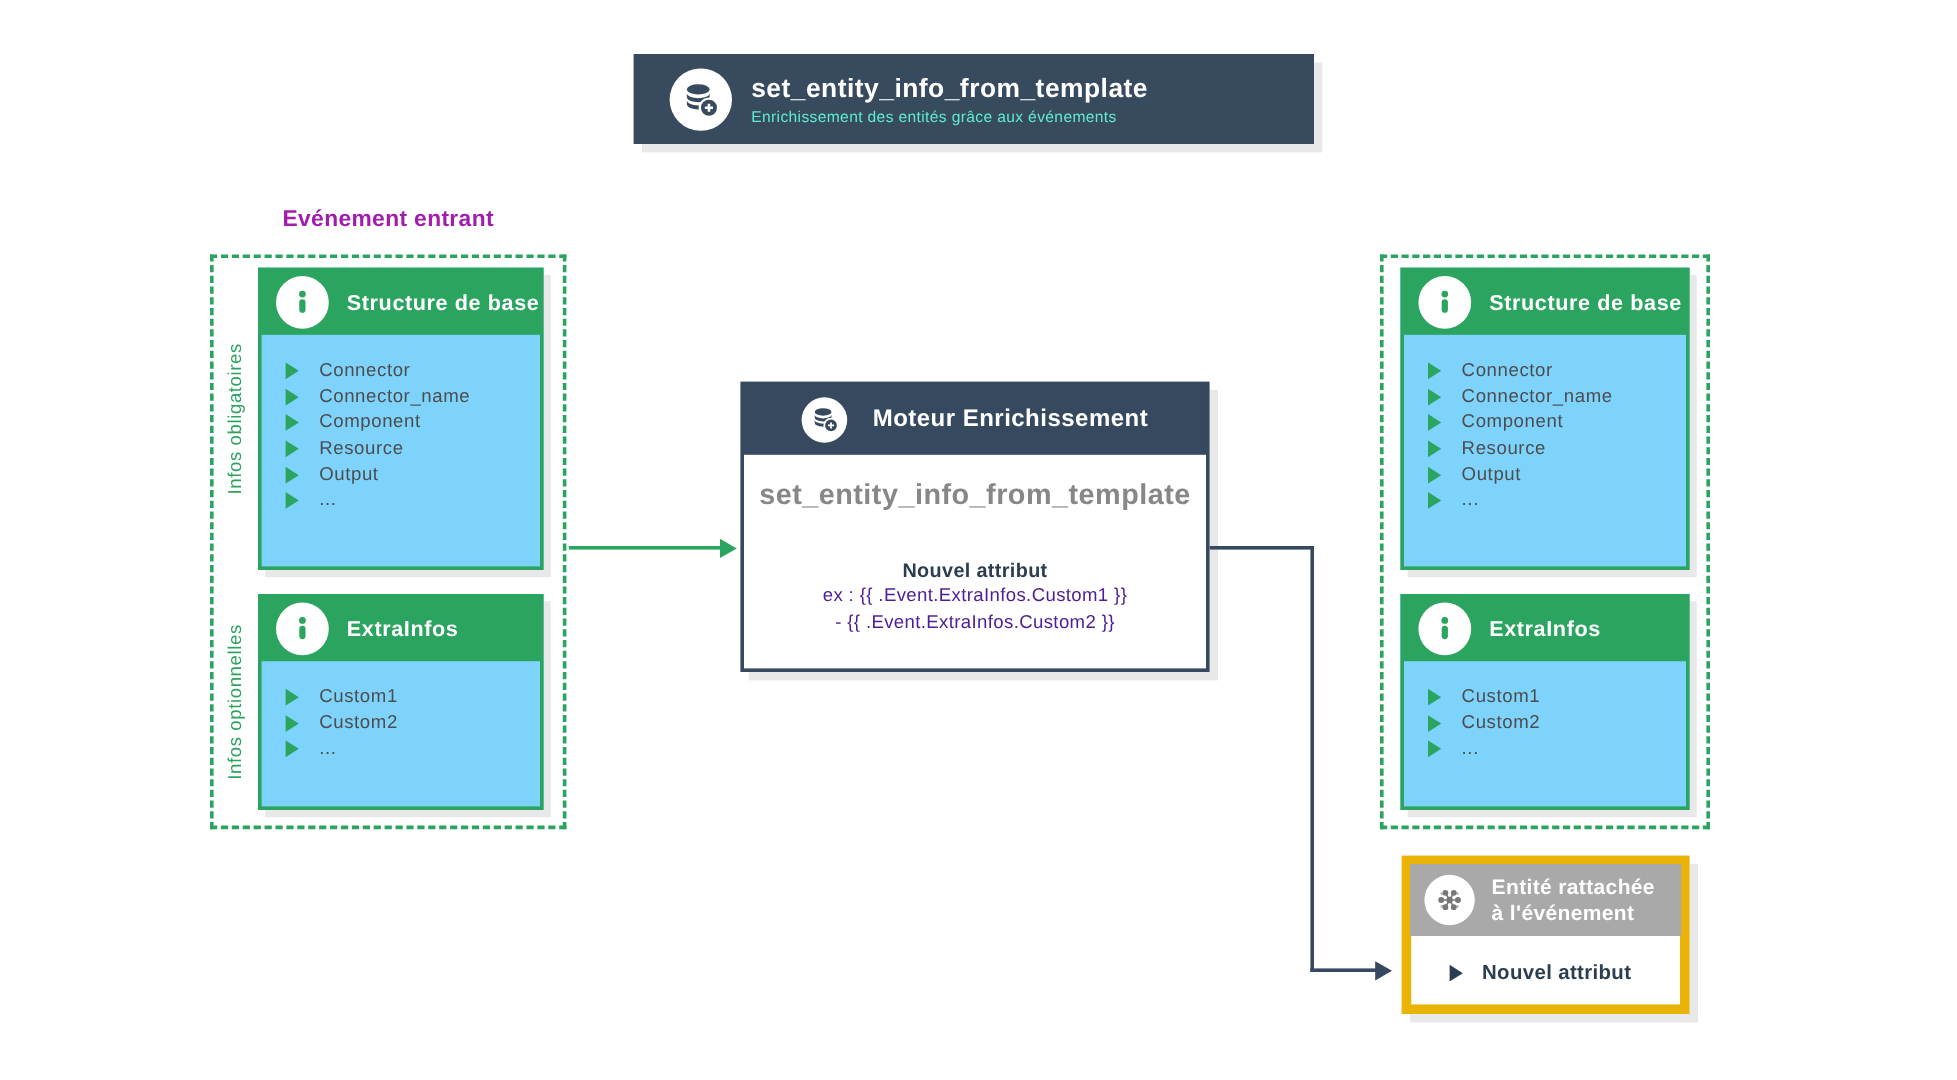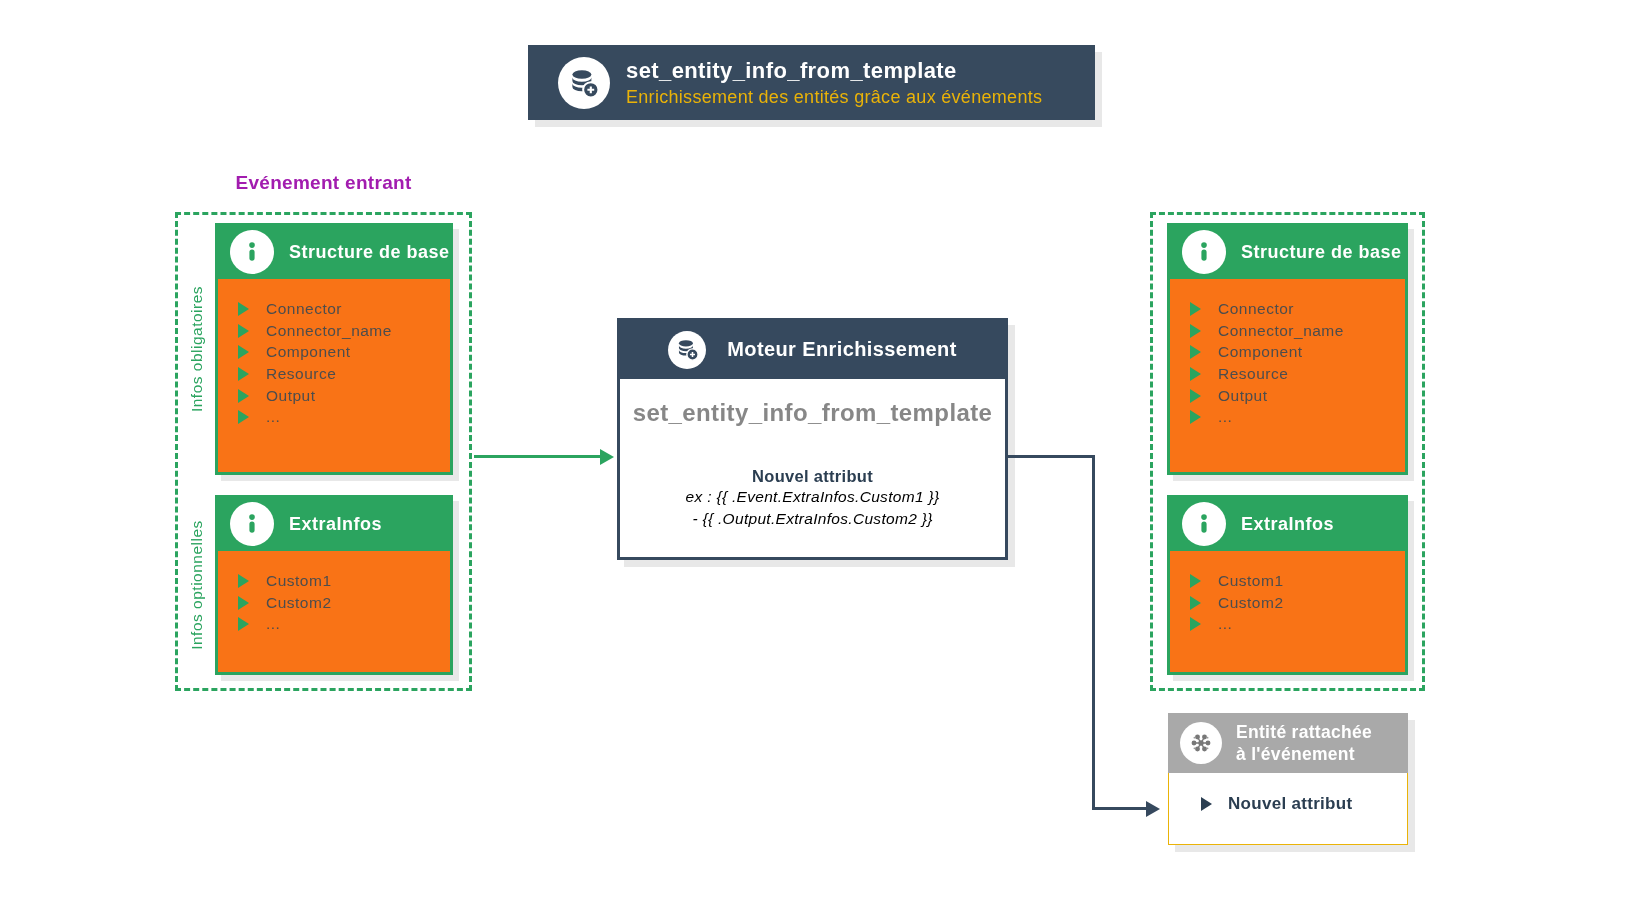--- a/index.html
+++ b/index.html
@@ -20,21 +20,21 @@
   
   .hero {
     position: absolute;
     left: 528px; top: 45px;
     width: 567px; height: 75px;
     background: #374a5e;
     display: flex; align-items: center;
     padding-left: 30px; gap: 16px;
   }
   .hero-title { color:#fff; font-size:22px; font-weight:bold; letter-spacing:0.4px; }
-  .hero-subtitle { color:#eab308; font-size:18px; margin-top:3px; letter-spacing:0.3px; }
+  .hero-subtitle { color:#5eead4; font-size:13px; margin-top:3px; letter-spacing:0.3px; }
 
   
   .icon-circle {
     border-radius: 50%;
     background: #ffffff;
     display: flex; align-items: center; justify-content: center;
     flex: 0 0 auto;
   }
   .ic-52 { width:52px; height:52px; }
   .ic-44 { width:44px; height:44px; }
@@ -58,21 +58,21 @@
     color: #2ba45f;
     font-size: 15.5px;
     letter-spacing: 0.5px;
     white-space: nowrap;
     transform: translate(-50%, -50%) rotate(-90deg);
   }
 
   
   .gcard {
     position: absolute;
-    background: #f97316;
+    background: #7dd3fc;
     border: 3px solid #2ba45f;
     box-shadow: 6px 6px 0 rgba(0,0,0,0.09);
   }
   .gcard-header {
     background: #2ba45f;
     height: 54px;
     display: flex; align-items: center;
     padding-left: 13px; gap: 15px;
     margin: -1px; 
   }
@@ -111,29 +111,29 @@
   .engine-header-title { color:#fff; font-size:20px; font-weight:bold; letter-spacing:0.4px; }
   .engine-body { text-align:center; }
   .engine-title {
     margin-top: 21px;
     color:#878787; font-size:24px; font-weight:bold; letter-spacing:0.4px;
   }
   .engine-attr {
     margin-top: 40px;
     color:#2b3e51; font-size:16.5px; font-weight:bold; letter-spacing:0.3px;
   }
-  .engine-ex { color:#000000; font-size:15.5px; line-height:21.5px; letter-spacing:0.3px;font-style:italic; }
+  .engine-ex { color:#4c1d95; font-size:15.5px; line-height:21.5px; letter-spacing:0.3px; }
 
   
   .entity {
     position: absolute;
     left: 1168px; top: 713px;
     width: 240px; height: 132px;
     background: #ffffff;
-    border: 1px solid #eab308;
+    border: 8px solid #eab308;
   }
   .entity-header {
     background: #a9a9a9;
     height: 60px;
     display: flex; align-items: center;
     padding-left: 12px; gap: 14px;
     margin: -1px;
   }
   .entity-title { color:#fff; font-size:17.5px; font-weight:bold; line-height:22px; letter-spacing:0.3px; }
   .entity-body {
@@ -264,21 +264,21 @@
           </g>
           <path d="M16.8 14.4 v4.8 M14.4 16.8 h4.8" stroke="#ffffff" stroke-width="1.5" fill="none"></path>
         </svg>
       </div>
       <div class="engine-header-title">Moteur Enrichissement</div>
     </div>
     <div class="engine-body">
       <div class="engine-title">set_entity_info_from_template</div>
       <div class="engine-attr">Nouvel attribut</div>
       <div class="engine-ex">ex : {{ .Event.ExtraInfos.Custom1 }}</div>
-      <div class="engine-ex">- {{ .Output.ExtraInfos.Custom2 }}</div>
+      <div class="engine-ex">- {{ .Event.ExtraInfos.Custom2 }}</div>
     </div>
   </div>
 
   <div class="dashed-box" style="left:1150px; top:212px; width:275px; height:479px;"></div>
 
   <div class="gcard" style="left:1167px; top:223px; width:241px; height:252px;">
     <div class="gcard-header">
       <div class="icon-circle ic-44">
         <svg width="26" height="26" viewBox="0 0 24 24">
           <g fill="#2ba45f">

